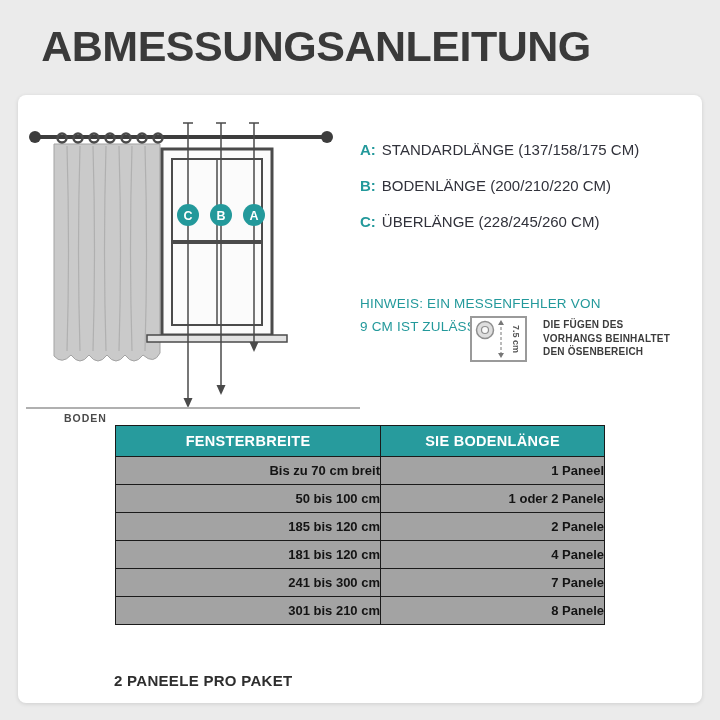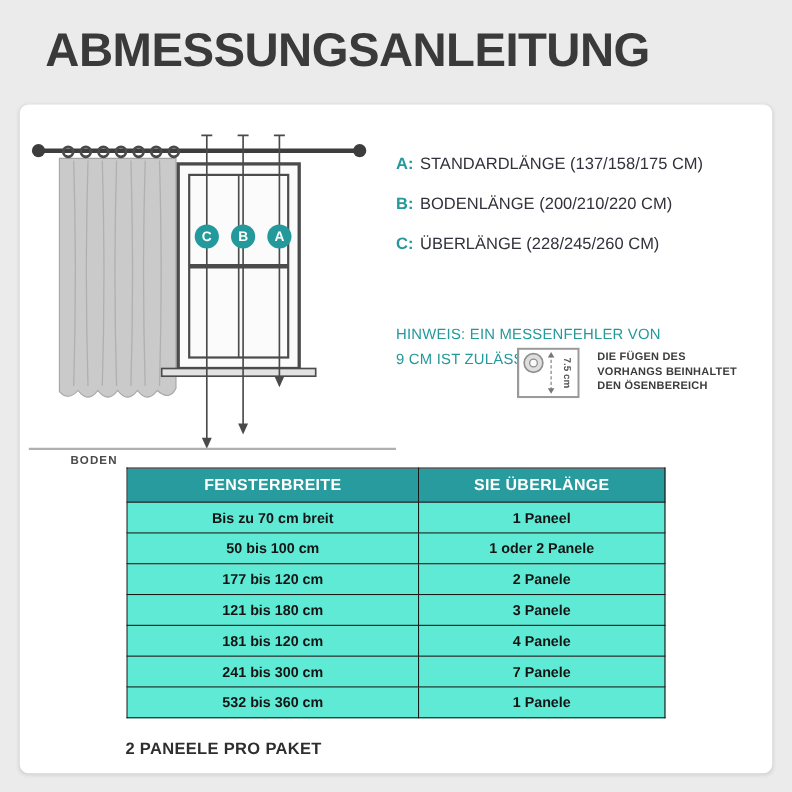--- a/index.html
+++ b/index.html
@@ -39,22 +39,22 @@
   }
   table.size-table {
     position:absolute; left:97px; top:330px; width:490px;
     border-collapse:collapse; table-layout:fixed;
   }
   .size-table th {
     background:#279b9d; color:#ffffff; font-size:14.5px; font-weight:700;
     height:31px; border:1.5px solid #1a1a1a; letter-spacing:0.3px;
   }
   .size-table td {
-    font-size:13px; font-weight:600; color:#141414; text-align:center;
-    height:28px; border:1.5px solid #1a1a1a; background:#5eead4;
+    font-size:13px; font-weight:600; color:#141414; text-align:right;
+    height:28px; border:1.5px solid #1a1a1a; background:#a3a3a3;
   }
   .col-1 { width:265px; }
   .footer-note {
     position:absolute; left:96px; top:577px;
     font-size:15px; font-weight:700; color:#2e2e2e; letter-spacing:0.3px;
   }
 </style>
 </head>
 <body>
 
@@ -162,50 +162,46 @@
       <div>VORHANGS BEINHALTET</div>
       <div>DEN ÖSENBEREICH</div>
     </div>
   </div>
 
 
   <table class="size-table">
     <thead>
       <tr>
         <th class="col-1">FENSTERBREITE</th>
-        <th>SIE ÜBERLÄNGE</th>
+        <th>SIE BODENLÄNGE</th>
       </tr>
     </thead>
     <tbody>
       <tr>
         <td>Bis zu 70 cm breit</td>
         <td>1 Paneel</td>
       </tr>
       <tr>
         <td>50 bis 100 cm</td>
         <td>1 oder 2 Panele</td>
       </tr>
       <tr>
-        <td>177 bis 120 cm</td>
+        <td>185 bis 120 cm</td>
         <td>2 Panele</td>
-      </tr>
-      <tr>
-        <td>121 bis 180 cm</td>
-        <td>3 Panele</td>
       </tr>
       <tr>
         <td>181 bis 120 cm</td>
         <td>4 Panele</td>
       </tr>
       <tr>
         <td>241 bis 300 cm</td>
         <td>7 Panele</td>
       </tr>
       <tr>
-        <td>532 bis 360 cm</td>
-        <td>1 Panele</td>
+        <td>301 bis 210 cm</td>
+        <td>8 Panele</td>
       </tr>
     </tbody>
   </table>
 
   <div class="footer-note">2 PANEELE PRO PAKET</div>
 
 </div>
 
 </body></html>

